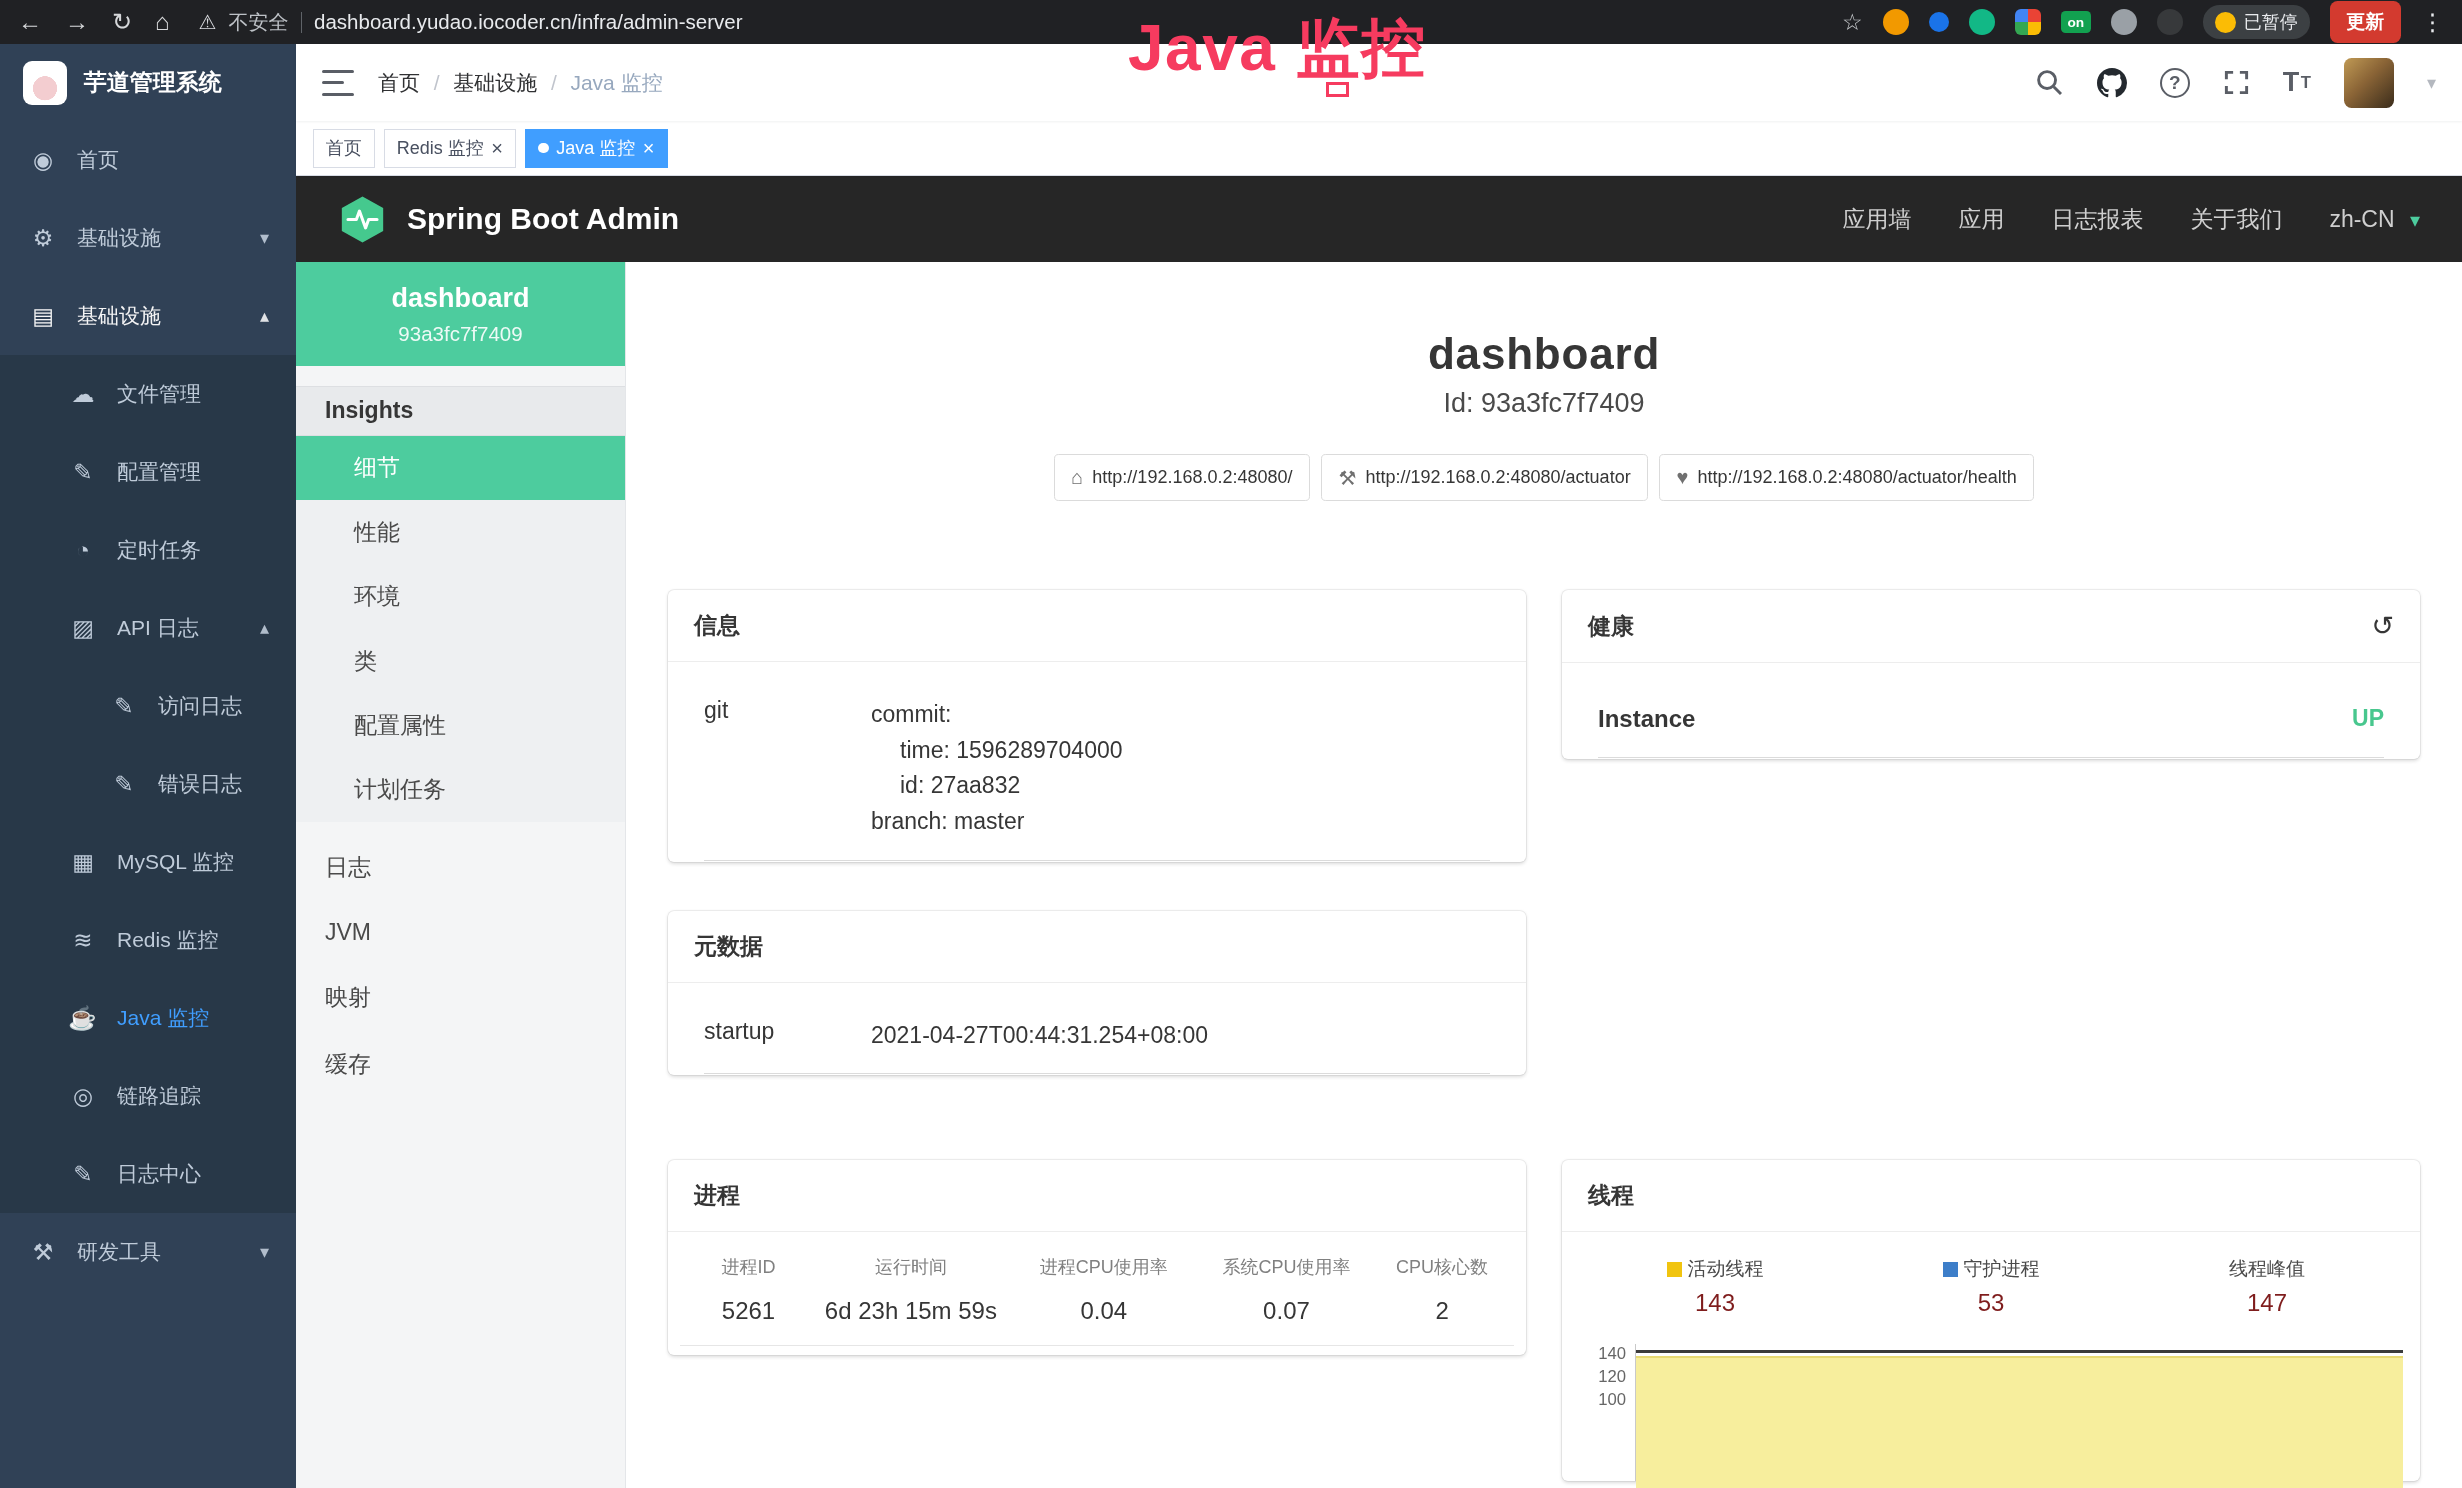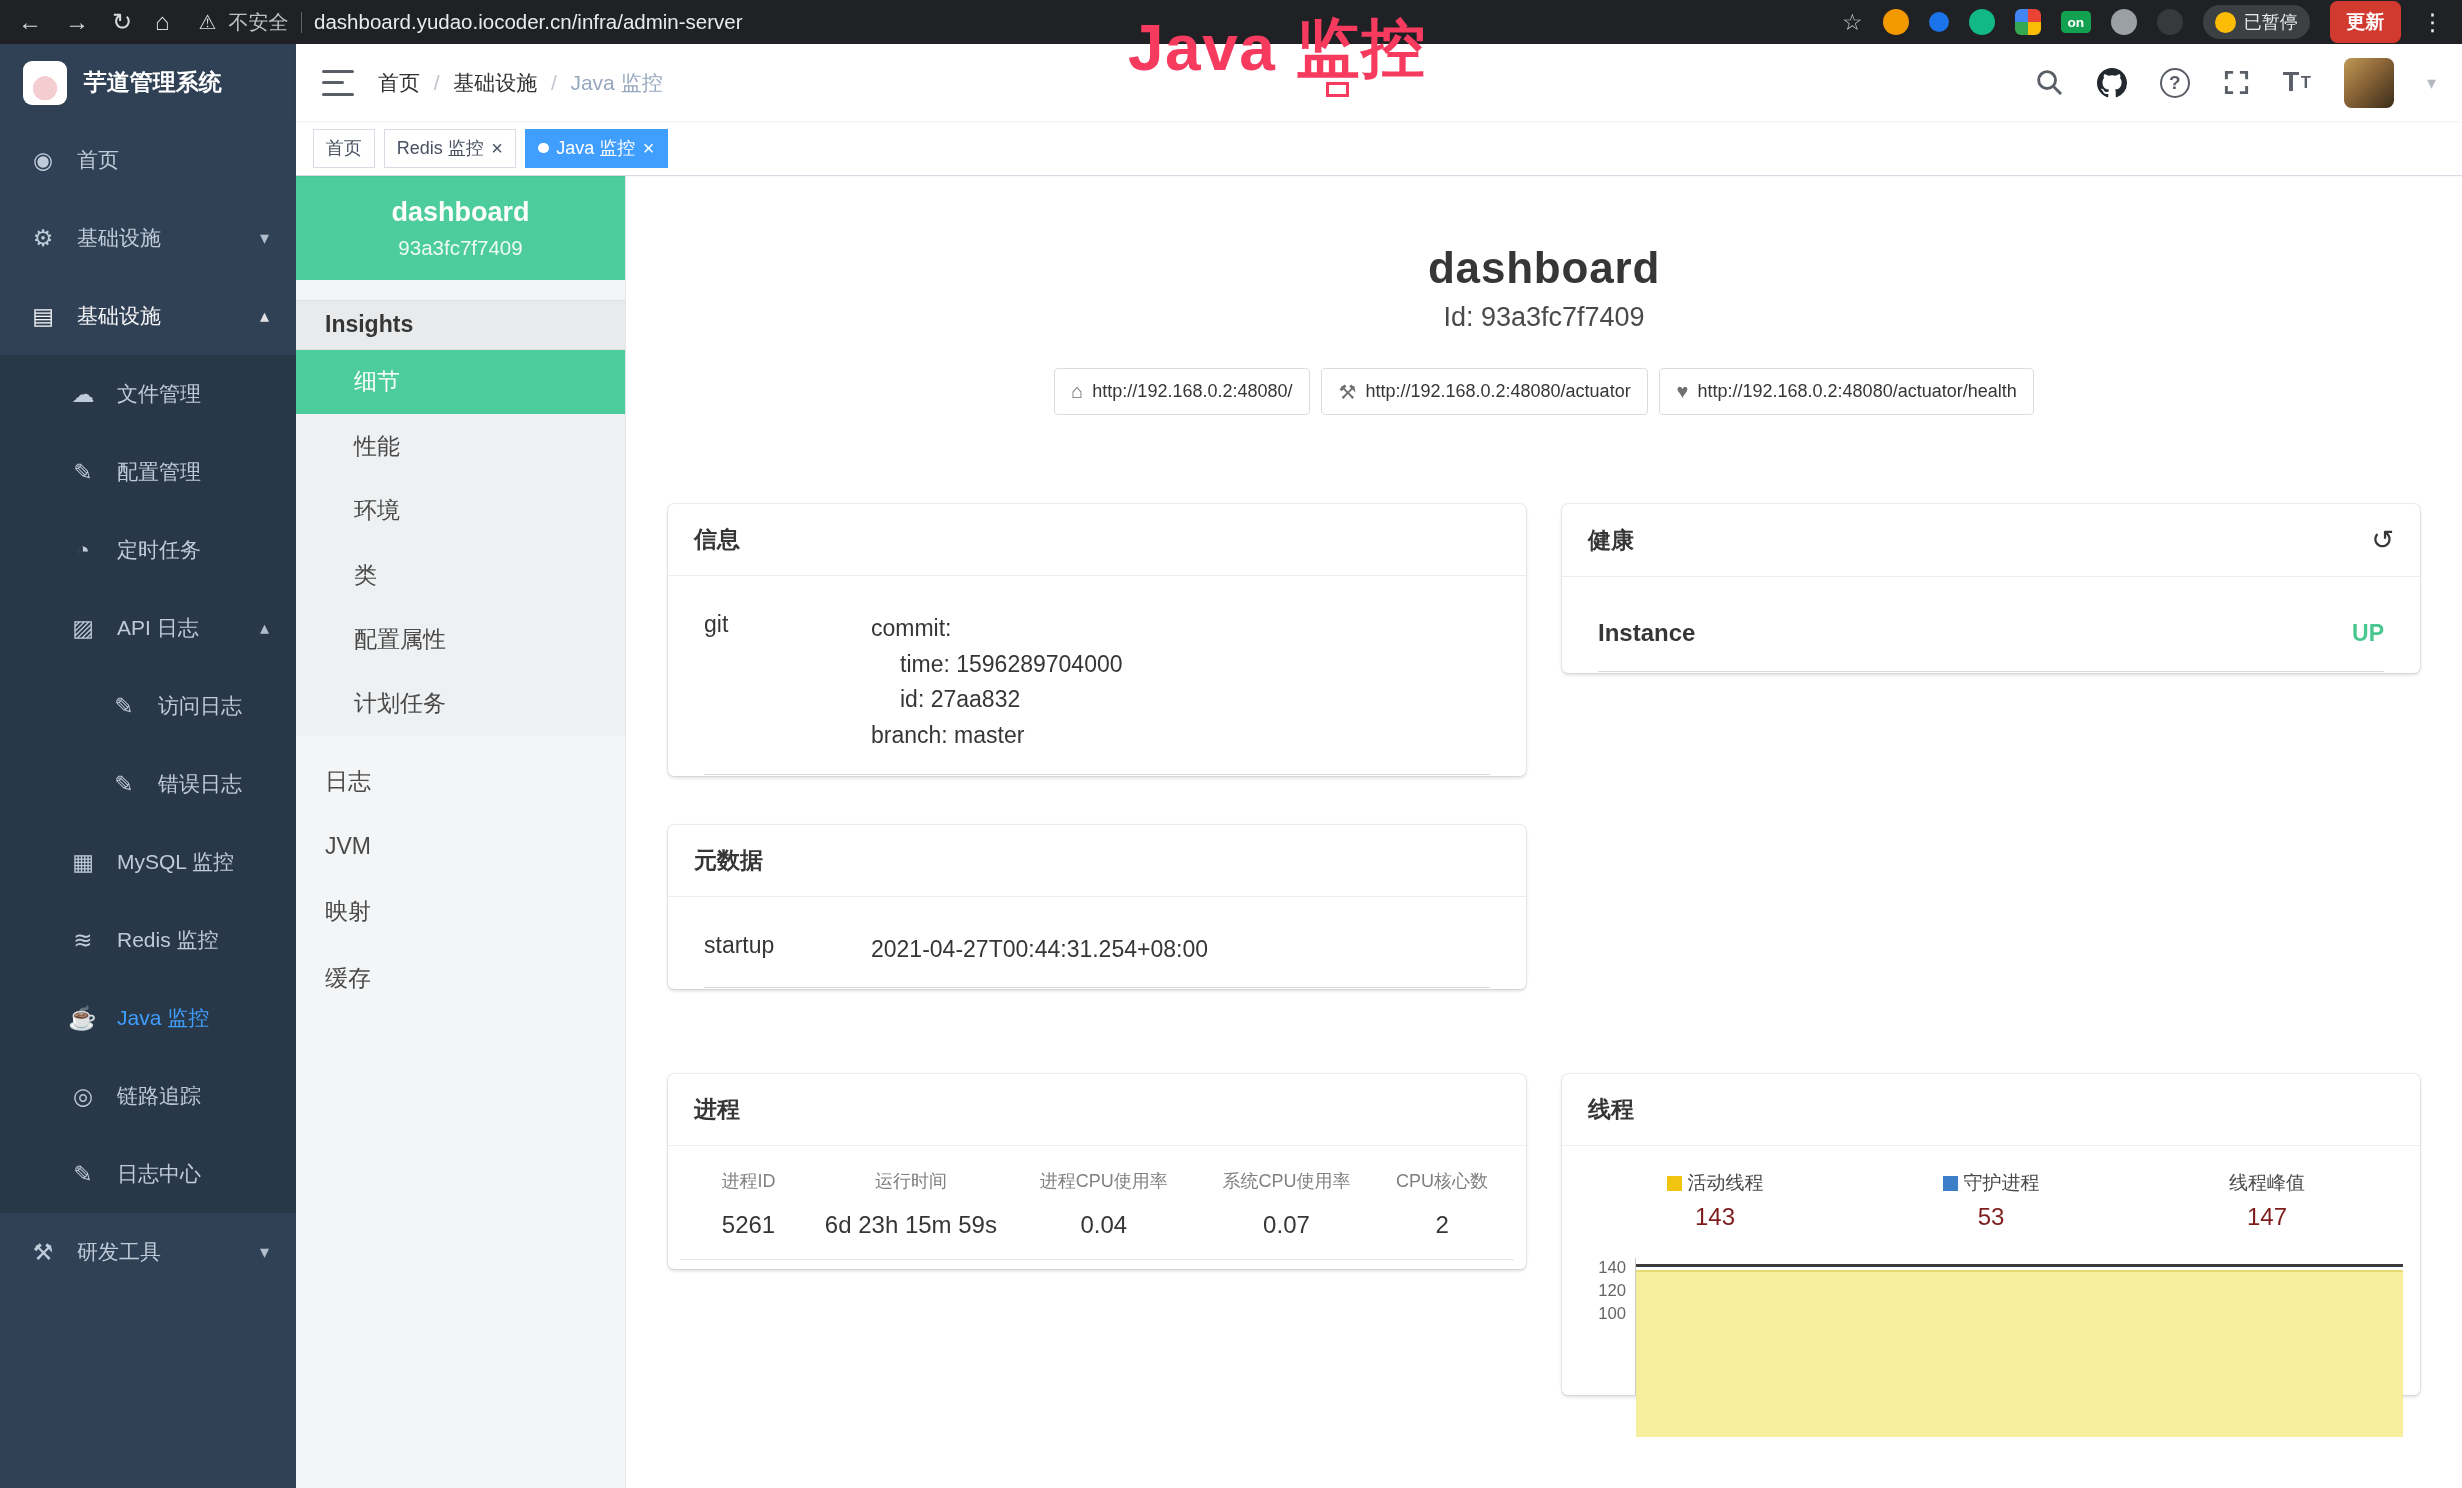--- a/index.html
+++ b/index.html
@@ -109,21 +109,21 @@
 
   .card { background:#fff; border-radius:6px; box-shadow:0 1.5px 3.8px rgba(10,10,10,.14), 0 0 0 0.8px rgba(10,10,10,.07); }
   .card-head { display:flex; align-items:center; padding:20px 26px; border-bottom:1.5px solid #ededed; font-size:23px; font-weight:700; color:#363636; }
   .head-spacer { flex:1; }
   .hist { color:#363636; font-size:27px; font-weight:400; cursor:pointer; }
   .card-body { padding:12px 36px 1px; }
   .kv { display:flex; padding:23px 0 20px; border-bottom:0.8px solid #dbdbdb; }
   .kv-label { width:167px; flex-shrink:0; font-size:23px; color:#363636; }
   .kv-val { font-size:23px; color:#363636; line-height:1.55; }
   .git-indent { margin-left:29px; }
-  .health-row { display:flex; align-items:flex-end; padding:30px 0 24px; border-bottom:0.8px solid #dbdbdb; }
+  .health-row { display:flex; align-items:flex-start; padding:30px 0 24px; border-bottom:0.8px solid #dbdbdb; }
   .health-name { font-weight:700; font-size:24px; color:#363636; }
   .health-status { margin-left:auto; color:#48c78e; font-weight:700; font-size:23px; }
 
   .ptable { margin:0 12px; padding:23px 7.6px 20px; border-bottom:0.8px solid #e6e6e6; display:flex; }
   .pcol { text-align:center; }
   .pc0{flex:.9} .pc1{flex:1.5} .pc2{flex:1.35} .pc3{flex:1.35} .pc4{flex:.95}
   .ph { font-size:18px; color:#808080; }
   .pv { font-size:24px; color:#363636; margin-top:18px; }
   .pad-bottom { height:9px; }
 
@@ -302,20 +302,37 @@
         <span class="tag-close">×</span>
       </span>
       <span class="tag tag-active">
         <span class="tag-dot"></span>
         <span>Java 监控</span>
         <span class="tag-close">×</span>
       </span>
     </div>
 
     <div class="sba">
+      <div class="sba-nav">
+        <svg width="49" height="49" viewBox="0 0 64 64">
+          <polygon points="32,2 59,17 59,47 32,62 5,47 5,17" fill="#45c98e"></polygon>
+          <polyline points="13,32 24,32 28,21 36,43 40,32 51,32" fill="none" stroke="#ffffff" stroke-width="4" stroke-linecap="round" stroke-linejoin="round"></polyline>
+        </svg>
+        <span class="sba-title">Spring Boot Admin</span>
+        <div class="sba-links">
+          <span class="sba-link">应用墙</span>
+          <span class="sba-link">应用</span>
+          <span class="sba-link">日志报表</span>
+          <span class="sba-link">关于我们</span>
+          <span class="sba-link">
+            <span>zh-CN</span>
+            <span class="sba-caret">▾</span>
+          </span>
+        </div>
+      </div>
 
       <div class="sba-body">
 
         <aside class="sba-side">
           <div class="inst-head">
             <div class="inst-name">dashboard</div>
             <div class="inst-id">93a3fc7f7409</div>
           </div>
           <div class="side-section">Insights</div>
           <div class="sub-items">

